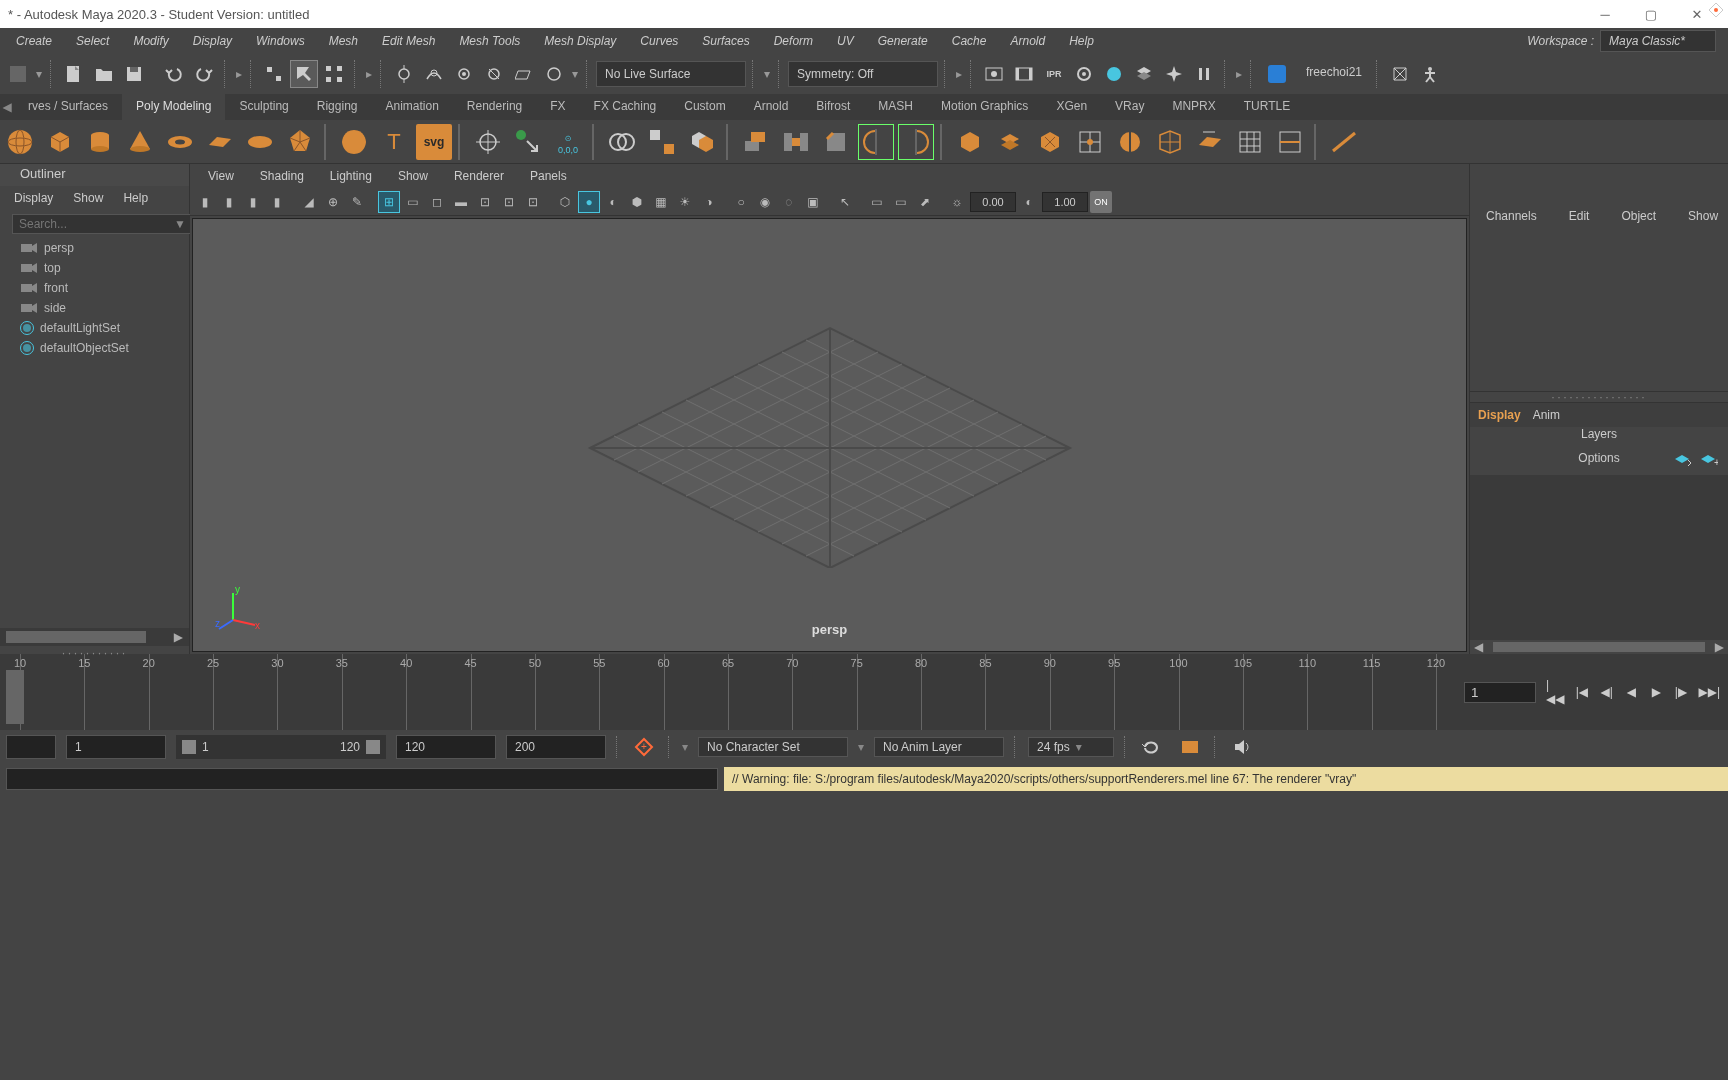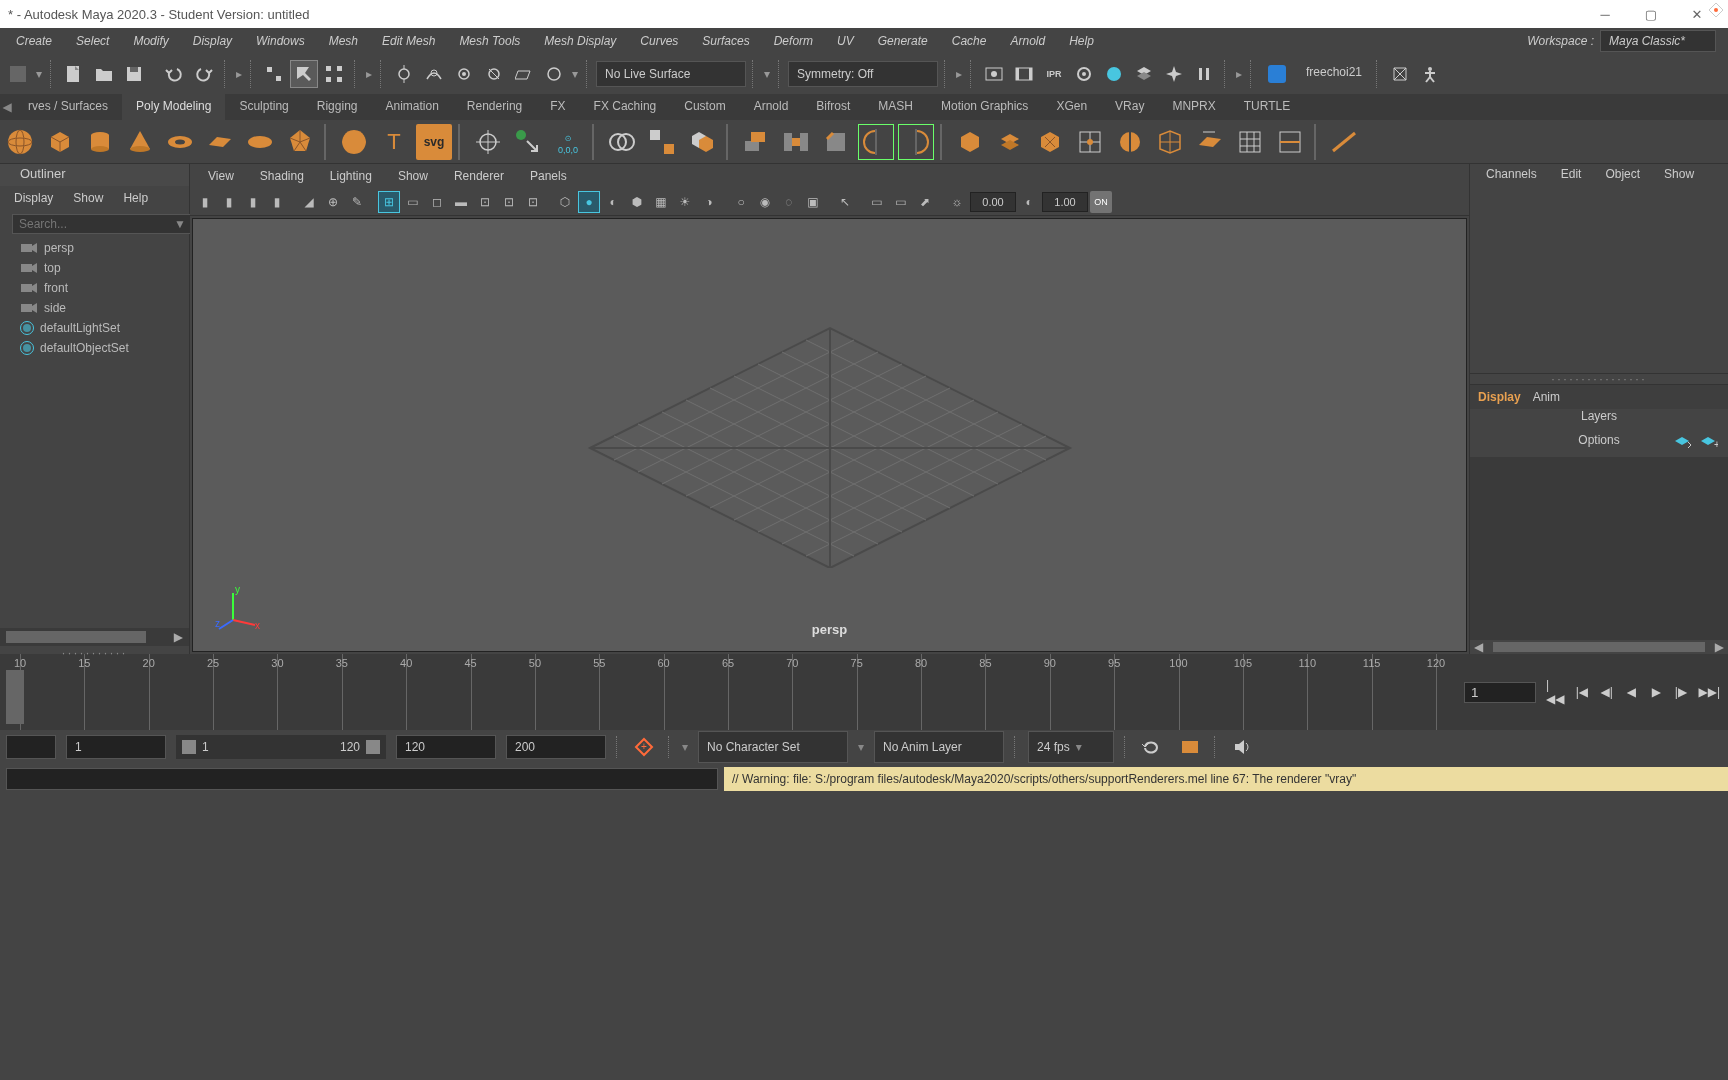--- a/index.html
+++ b/index.html
@@ -71,21 +71,21 @@
 .vpanel .vtb .vicon.active { background:#2a5a6a; border:1px solid #48c6e0; color:#48c6e0; }
 .vpanel .vtb .num { width:46px; height:20px; background:#333; border:1px solid #222; display:flex; align-items:center; justify-content:center; color:#ccc; font-size:11px; }
 .vpanel .vtb .onbtn { width:22px; height:22px; background:#737373; color:#fff; font-size:9px; display:flex; align-items:center; justify-content:center; border-radius:2px; }
 .vpanel .viewport { flex:1; background:#5b5b5b; position:relative; border:1px solid #222; margin:2px; overflow:hidden; }
 .vpanel .gridimg { position:absolute; left:50%; top:46%; transform:translate(-50%,-50%); }
 .vpanel .axis { position:absolute; left:20px; bottom:16px; }
 .vpanel .persp { position:absolute; left:50%; bottom:14px; transform:translateX(-50%); color:#ddd; font-weight:bold; font-size:13px; }
 
 
 .cbox { width:258px; background:#444; display:flex; flex-direction:column; }
-.cbox .ctabs { height:26px; display:flex; align-items:flex-start; gap:8px; padding:0 8px; }
+.cbox .ctabs { height:26px; display:flex; align-items:flex-end; gap:16px; padding:0 8px;margin-top:36px; }
 .cbox .ctabs span { color:#ccc; padding:3px 8px; cursor:pointer; }
 .cbox .carea { flex:1; background:#444; position:relative; }
 .cbox .csplit { height:12px; display:flex; align-items:center; justify-content:center; background:#444; border-top:1px solid #333; border-bottom:1px solid #333; }
 .cbox .csplit .dots { letter-spacing:2px; color:#888; }
 .cbox .ltabs { height:24px; display:flex; align-items:center; padding:0 8px; gap:12px; background:#3e3e3e; }
 .cbox .ltabs span { color:#ccc; cursor:pointer; }
 .cbox .ltabs span.active { color:#e8a050; font-weight:bold; }
 .cbox .lmenu { height:22px; display:flex; align-items:center; gap:10px; padding:0 8px;flex-direction:column; }
 .cbox .lmenu span { color:#ccc; cursor:pointer; }
 .cbox .licons { height:26px; display:flex; align-items:center; justify-content:flex-end; gap:8px; padding:0 10px; }
@@ -103,21 +103,21 @@
 .timesl .ctrls { width:272px; display:flex; align-items:center; padding:0 8px; gap:10px; }
 .timesl .ctrls .cframe { background:#222; border:1px solid #555; color:#ccc; padding:2px 6px; width:72px; }
 .timesl .ctrls .pbtn { width:22px; height:22px; display:flex; align-items:center; justify-content:center; color:#ccc; }
 
 
 .rangesl { height:34px; background:#444; display:flex; align-items:center; gap:10px; padding:0 6px; }
 .rangesl .rbox { background:#222; border:1px solid #555; color:#ccc; padding:3px 8px; height:24px; display:flex; align-items:center; }
 .rangesl .rbar { height:24px; background:#333; display:flex; align-items:center; padding:0 6px; position:relative; }
 .rangesl .rbar .rhand { width:14px; height:14px; background:#888; }
 .rangesl .rbar .rlab { color:#ccc; padding:0 6px; }
-.rangesl .rdd { background:#333; border:1px solid #555; padding:2px 8px; color:#ccc; height:32px; display:flex; align-items:center; gap:6px; }
+.rangesl .rdd { background:#333; border:1px solid #555; padding:2px 8px; color:#ccc; height:20px; display:flex; align-items:center; gap:6px; }
 .rangesl .rdd .carr { color:#888; }
 .rangesl .keybtn { width:28px; height:26px; display:flex; align-items:center; justify-content:center; }
 .rangesl .sep { width:4px; height:22px; border-left:1px dotted #777; }
 
 
 .cmdbar { height:30px; background:#444; display:flex; align-items:center; }
 .cmdbar .cmdin { flex:0 0 712px; height:22px; background:#222; border:1px solid #555; margin:0 6px; }
 .cmdbar .msg { flex:1; background:#ecdca0; color:#333; padding:4px 8px; height:24px; display:flex; align-items:center; white-space:nowrap; overflow:hidden; }
 </style>
 </head>

